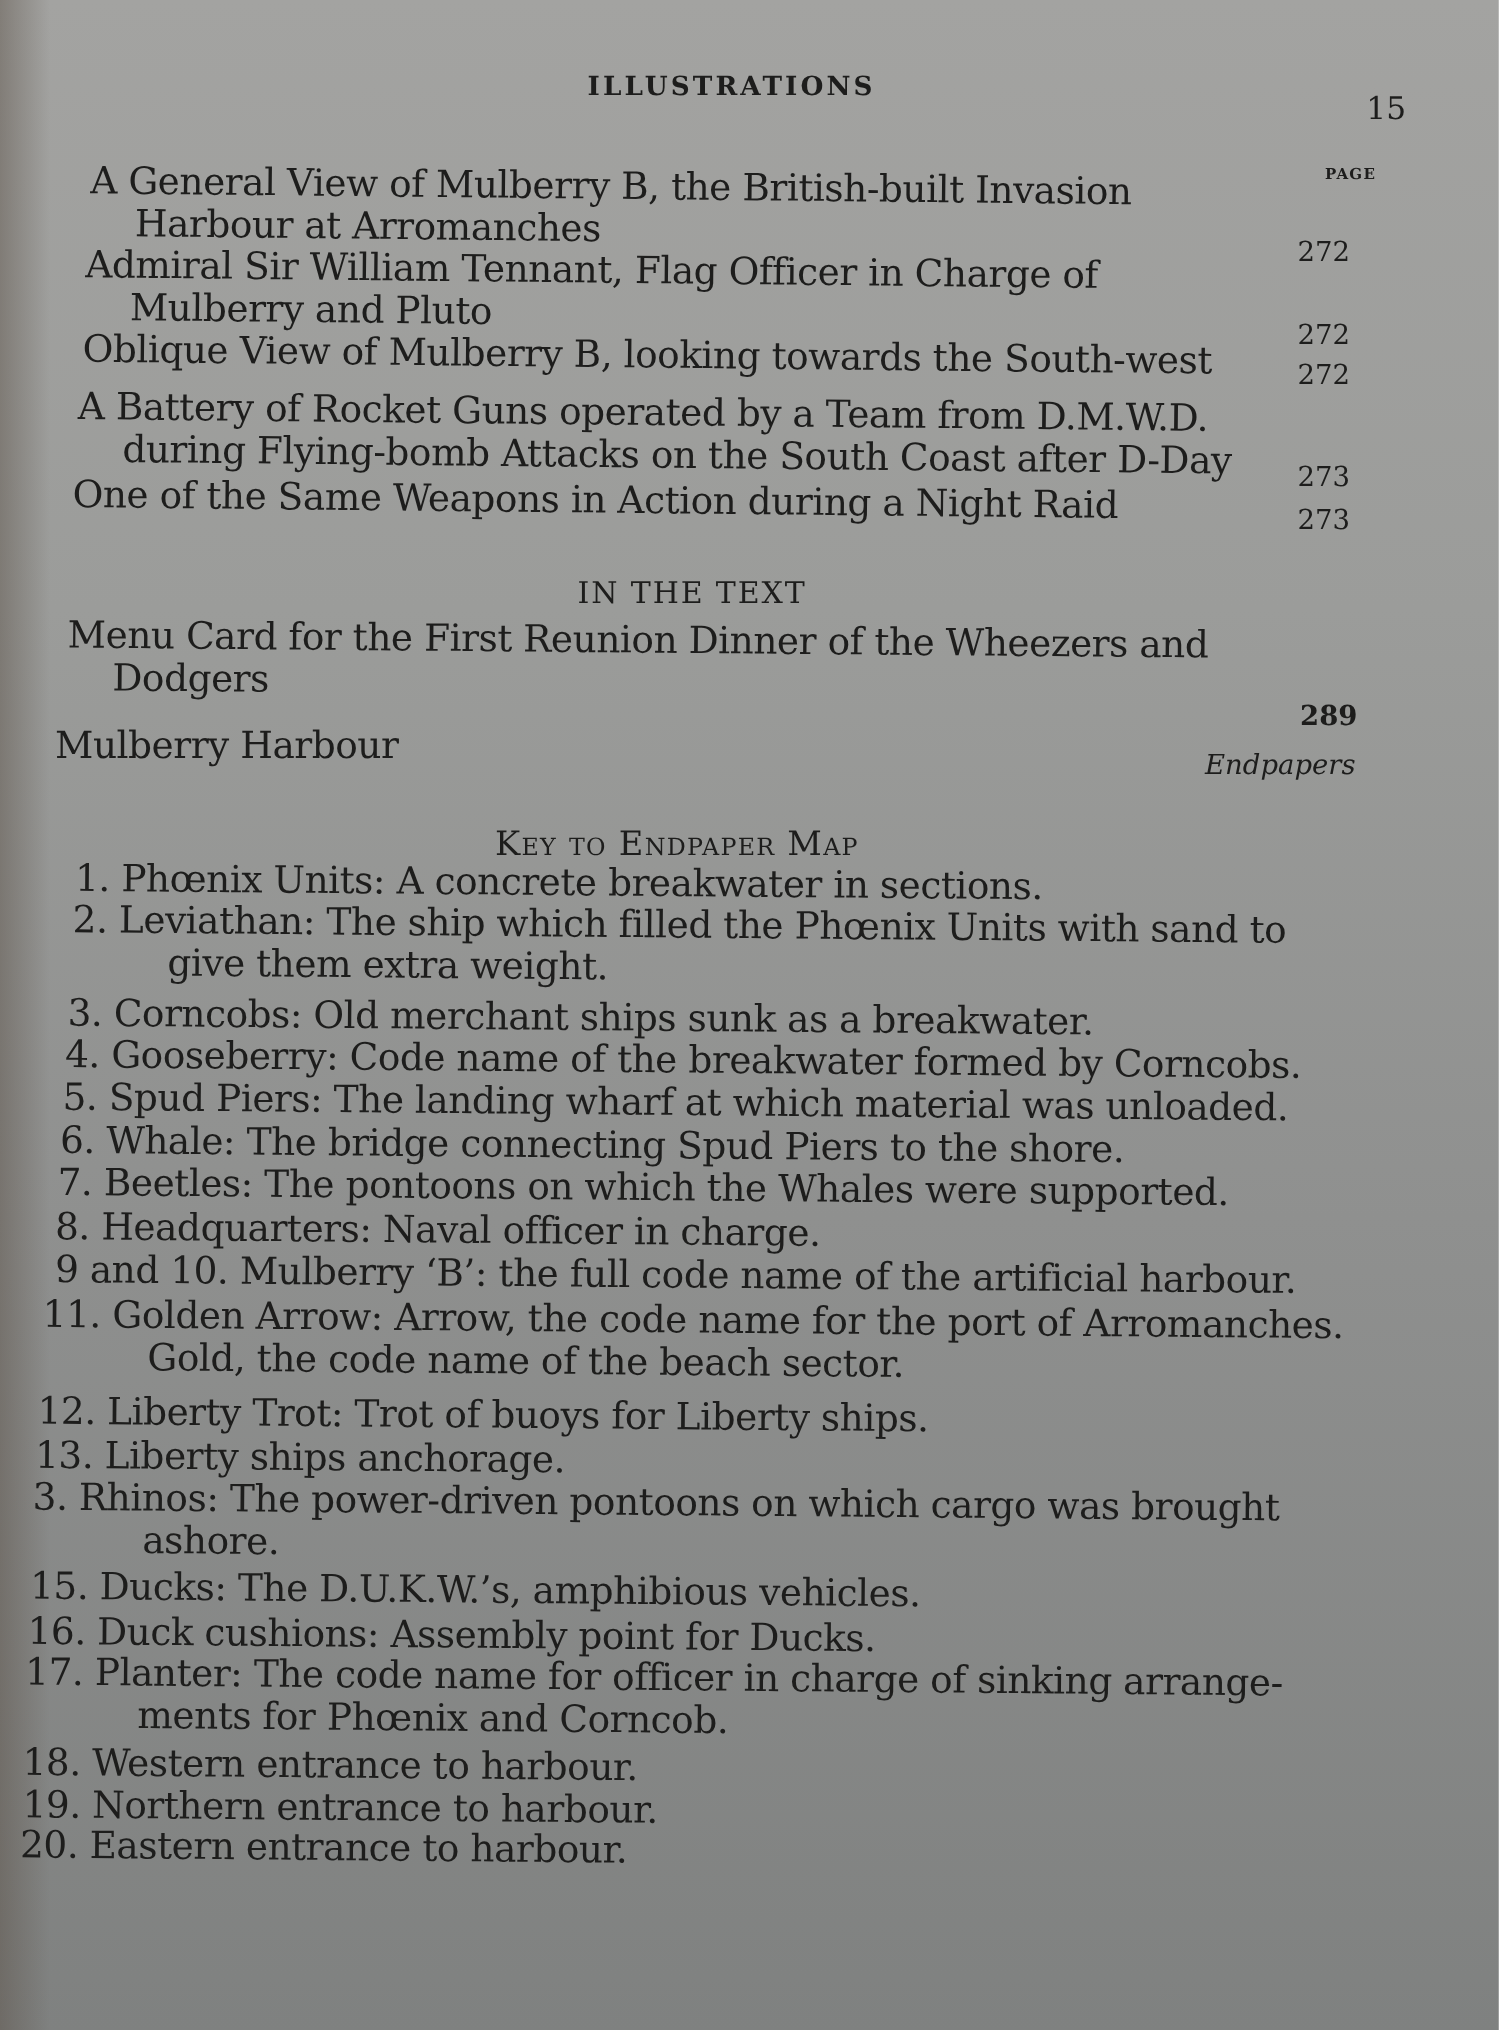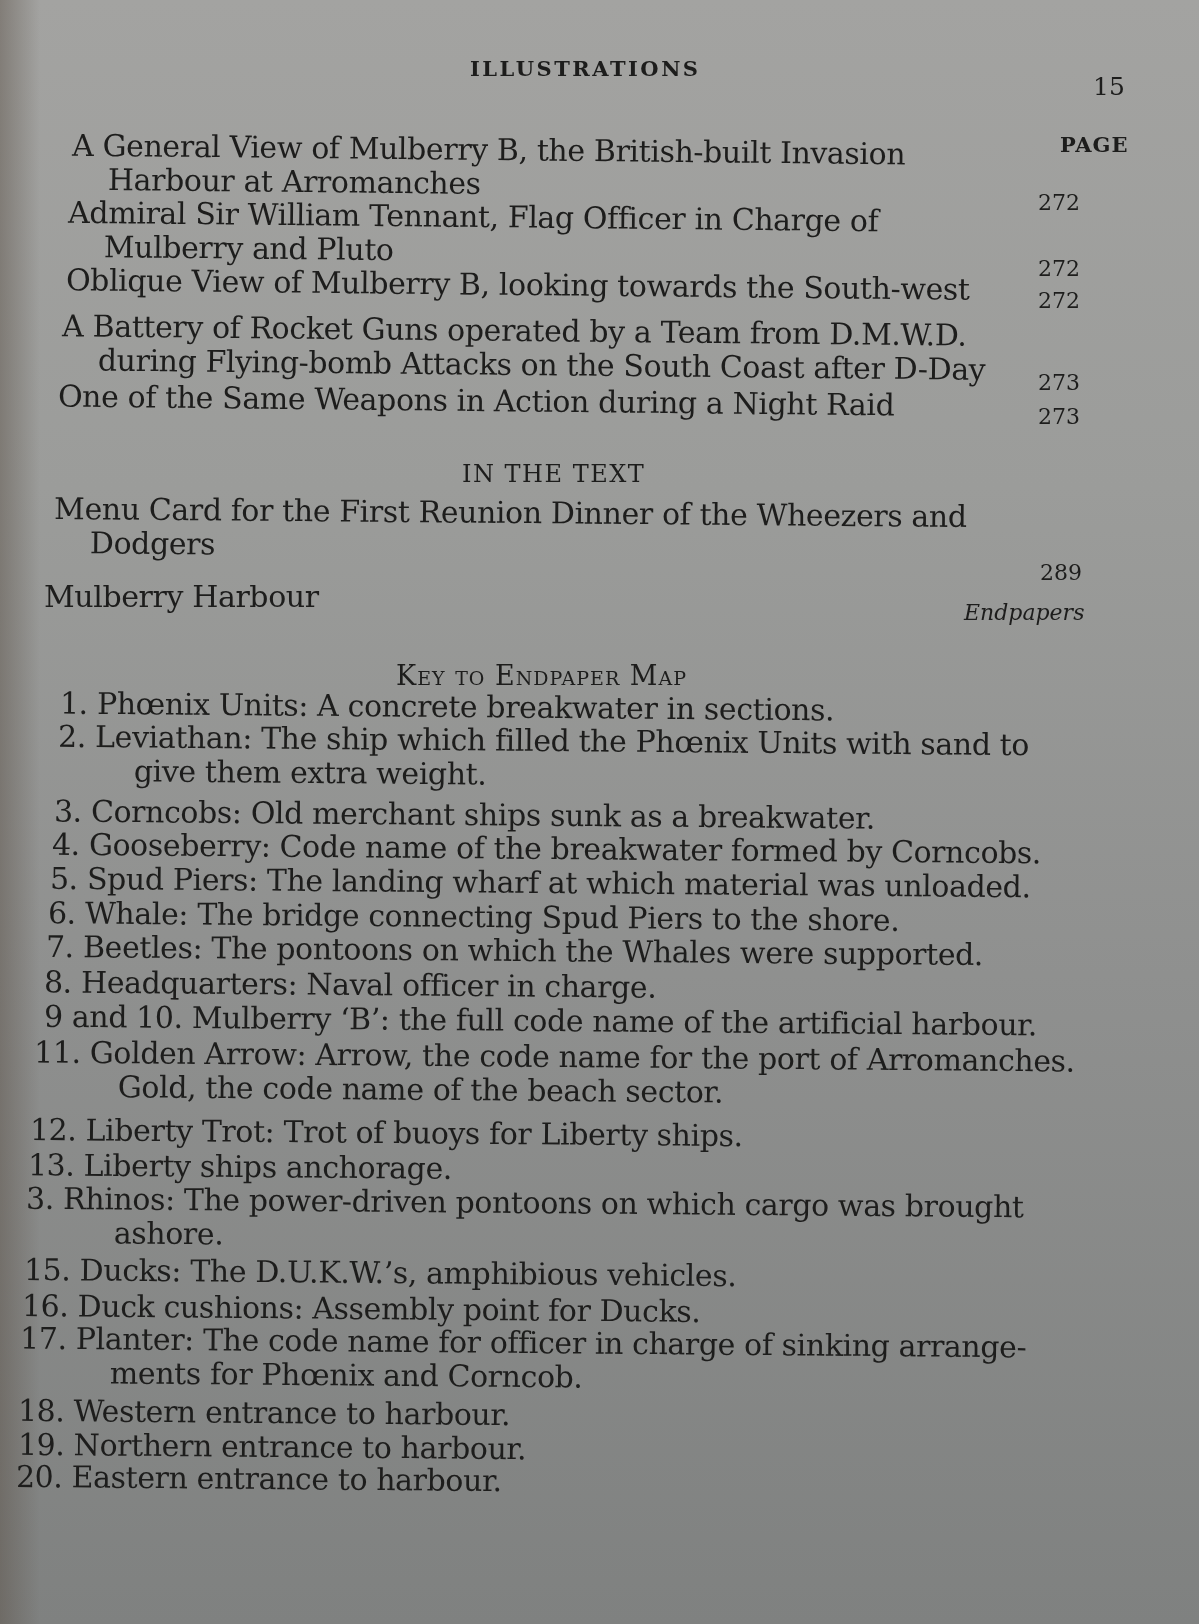--- a/index.html
+++ b/index.html
@@ -10,21 +10,21 @@
       color: #1d1d1c;
       position: relative;
     }
     .spine-shadow {
       position: absolute; left: 0; top: 0; bottom: 0; width: 40px;
       background: linear-gradient(90deg, rgba(90,80,70,0.45), rgba(90,80,70,0));
     }
     .abs { position: absolute; white-space: nowrap; }
     .running-head { left: 470px; top: 56px; font-size: 21px; letter-spacing: 2.5px; font-weight: bold; text-align: right; }
     .folio { left: 1093px; top: 72px; font-size: 25px; }
-    .page-label { left: 1060px; top: 132px; font-size: 21px; font-weight: bold; letter-spacing: 1px; }
+    .page-label { left: 1060px; top: 132px; font-size: 12px; font-weight: bold; letter-spacing: 1px; }
     .entry { font-size: 30px; line-height: 34px; letter-spacing: -0.4px; }
     .cont { padding-left: 36px; display: block; }
     .pg { font-size: 22px; }
     .section-head { font-size: 24px; letter-spacing: 1.5px; }
     .key-head { font-size: 27px; letter-spacing: 1px; font-variant: small-caps; }
     .key-item { font-size: 30px; line-height: 34px; letter-spacing: -0.4px; }
     .key-num { display: inline-block; }
     .italic { font-style: italic; }
   </style>
 </head>
@@ -63,21 +63,21 @@
   <span>One of the Same Weapons in Action during a Night Raid</span>
 </div>
 <div class="abs pg" style="left:1038px; top:404px;">273</div>
 
 <div class="abs section-head" style="left:462px; top:460px;">IN THE TEXT</div>
 
 <div class="abs entry" style="left:54px; top:496px; transform:rotate(0.5deg);">
   <span>Menu Card for the First Reunion Dinner of the Wheezers and</span>
   <span class="cont">Dodgers</span>
 </div>
-<div class="abs pg" style="left:1040px; top:560px;">289</div>
+<div class="abs pg" style="left:1040px; top:560px;font-weight:bold;">289</div>
 
 <div class="abs entry" style="left:44px; top:580px;">
   <span>Mulberry Harbour</span>
 </div>
 <div class="abs pg italic" style="left:964px; top:600px;">Endpapers</div>
 
 <div class="abs key-head" style="left:396px; top:660px;">Key to Endpaper Map</div>
 
 <div style="position:absolute; left:0; top:0;">
   <div class="abs key-item" style="left:60px; top:690px; transform:rotate(0.5deg);">

